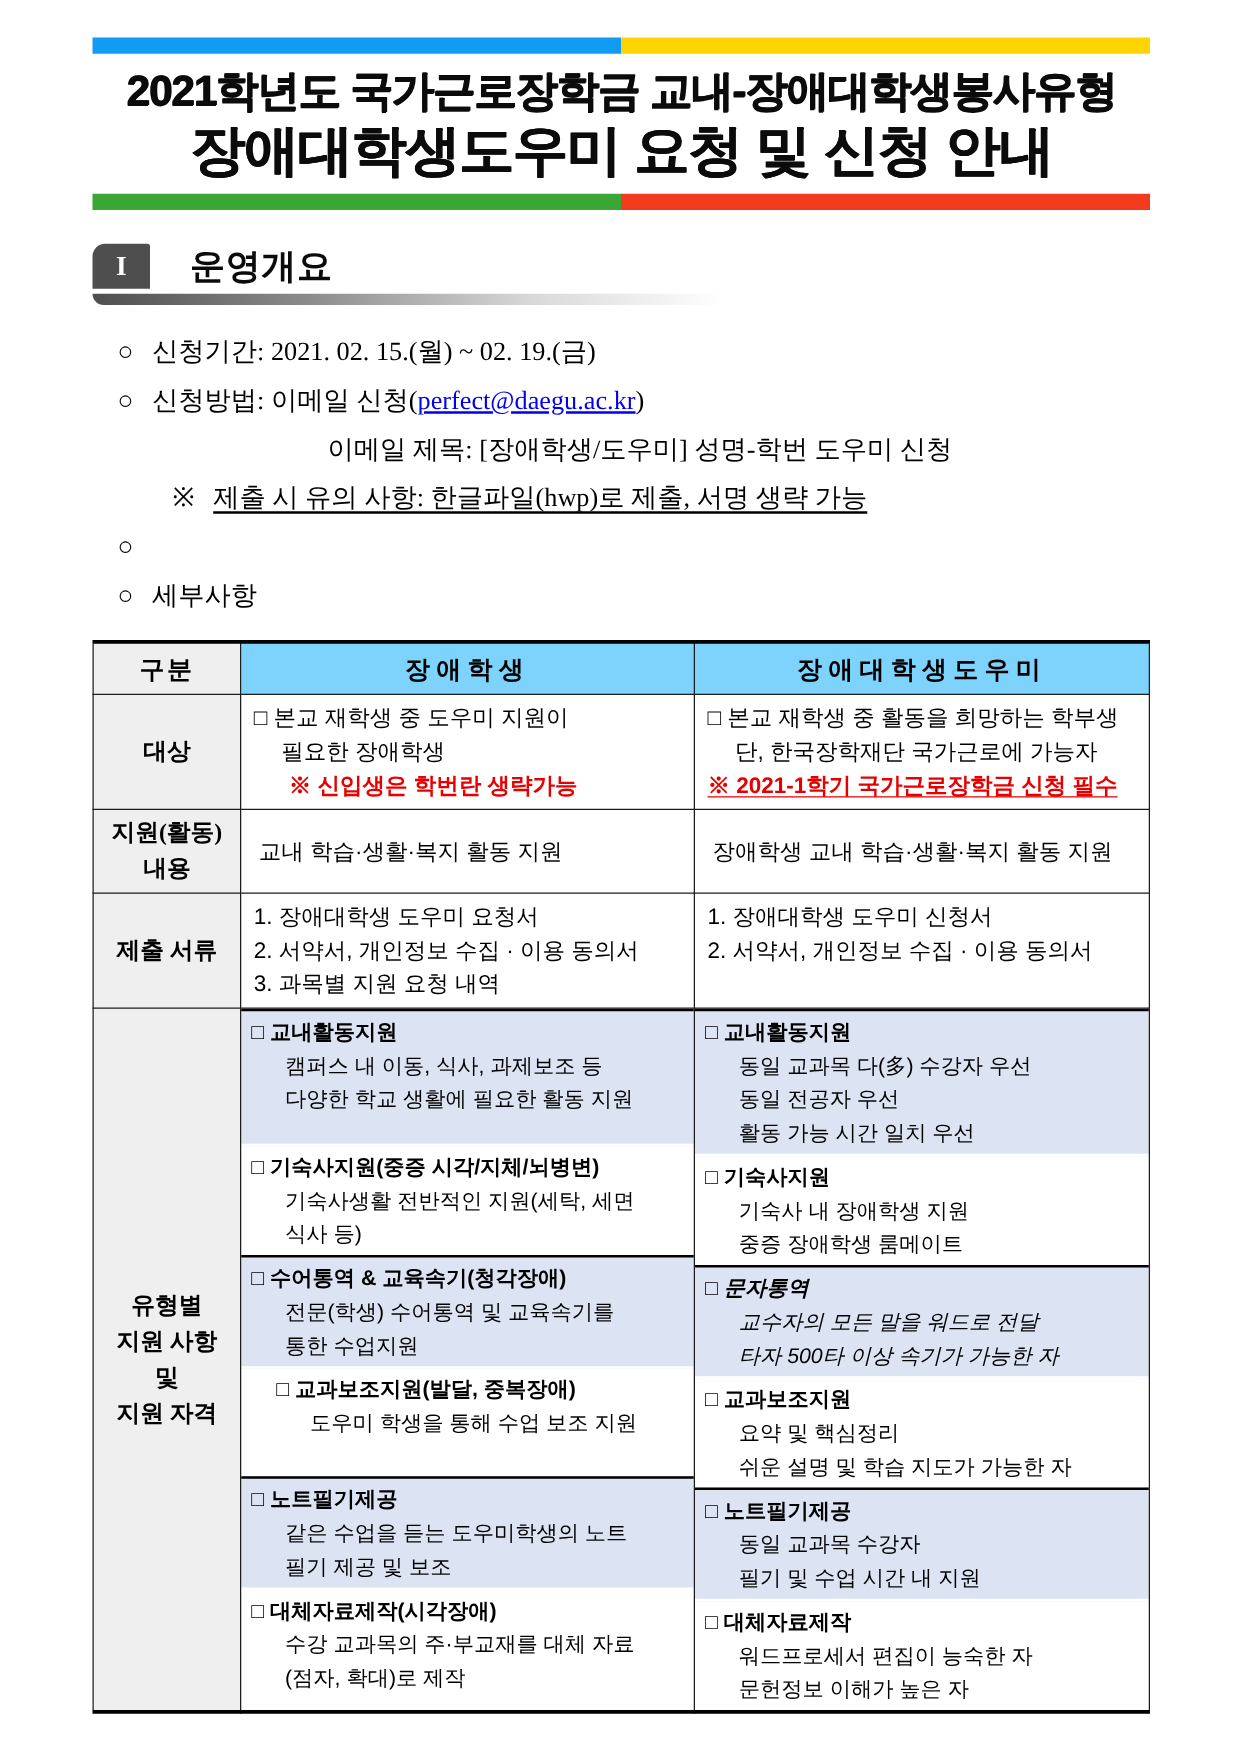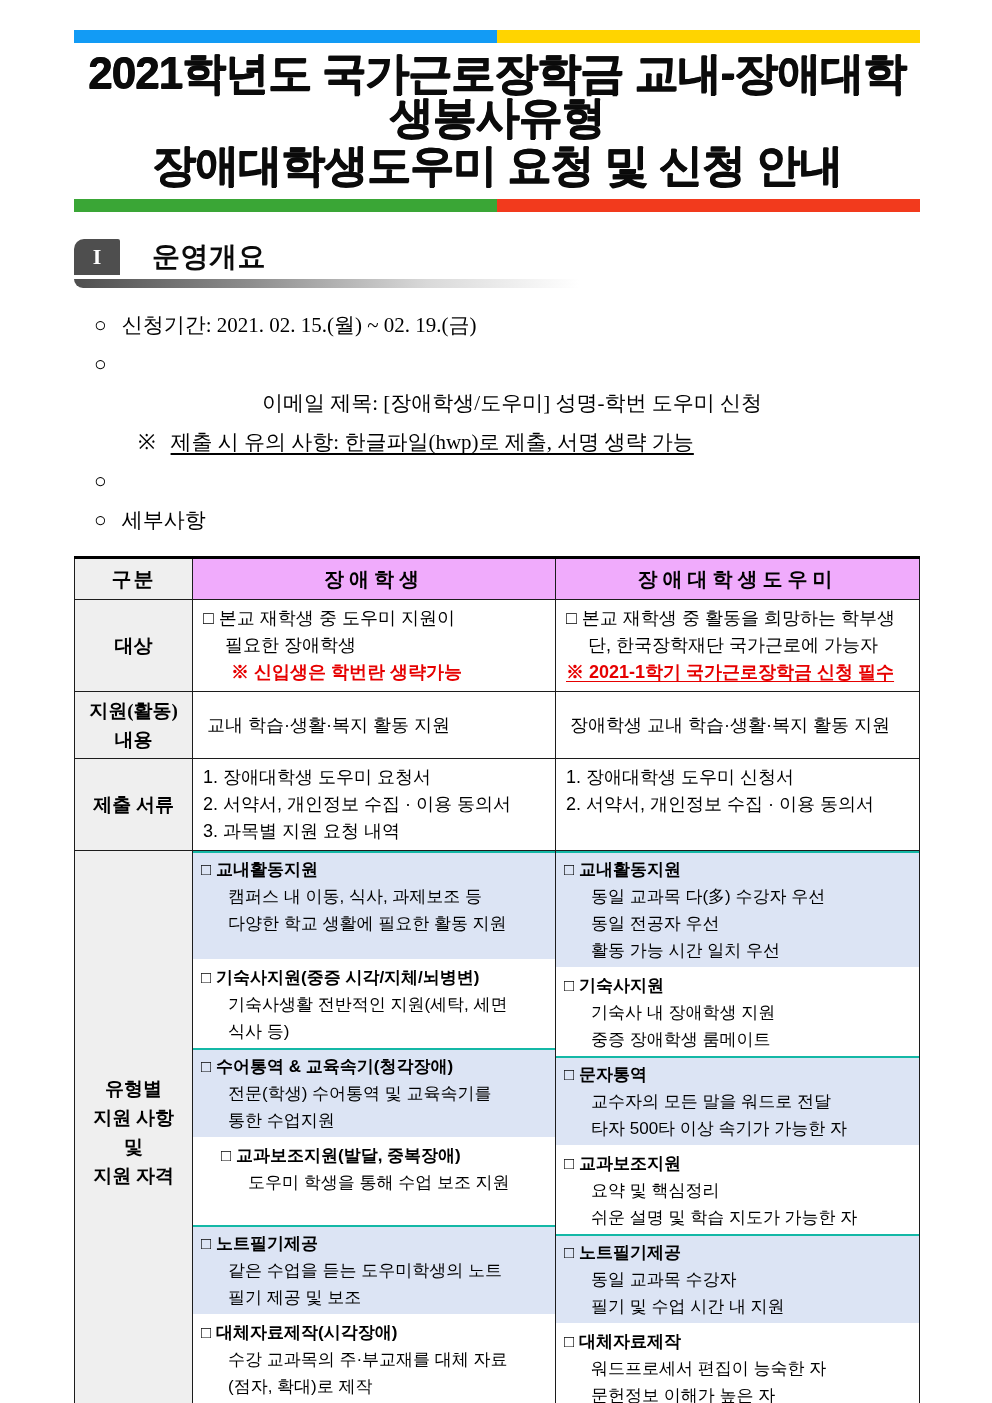--- a/index.html
+++ b/index.html
@@ -17,21 +17,21 @@
   .bar { height: 13px; width: 100%; }
   .bar.top { background: linear-gradient(90deg, var(--bar-blue,#129bf5) 0 50%, var(--bar-yellow,#ffd400) 50% 100%); }
   .bar.mid { background: linear-gradient(90deg, var(--bar-green,#3aa636) 0 50%, var(--bar-red,#f23a1d) 50% 100%); }
 
   
   .t1, .t2 {
     text-align: center; font-family: "Liberation Sans", sans-serif;
     font-weight: 900; letter-spacing: -1px; color:#0b0b0b;
     text-shadow: 0.8px 0 0 #0b0b0b, 0 0.5px 0 #0b0b0b;
   }
-  .t1 { font-size: 44px; line-height: 44px; margin: 8px 0 0; }
+  .t1 { font-size: 34px; line-height: 44px; margin: 8px 0 0; }
   .t2 { font-size: 44px; line-height: 52px; margin: 0 0 8px; }
 
   
   .section-header { margin-top: 26px; }
   .tab-row { display: flex; align-items: center; }
   .roman {
     width: 46px; height: 36px; background: #4e4e4e; color: #fff;
     text-align: center; line-height: 36px;
     font-family: "Liberation Serif", serif; font-size: 22px; font-weight: 700;
     border-top-left-radius: 10px; border-top-right-radius: 2px;
@@ -57,42 +57,42 @@
   a.email { color: var(--link-blue,#0000ee); text-decoration: underline; cursor: pointer; }
 
   
   table.info-table {
     width: 100%; margin-top: 16px; border-collapse: collapse;
     border-top: 3px solid #000; border-bottom: 3px solid #000;
   }
   .info-table th, .info-table td { border: 1px solid #1c1c1c; }
   .info-table th {
     height: 42px; font-weight: 600; font-size: 20px;
-    letter-spacing: 5px; background: #f0abfc;
+    letter-spacing: 5px; background: #7dd3fc;
   }
   .info-table th.gray { background: var(--shade-gray,#efefef); letter-spacing: 2px; }
   td.label-cell {
     background: var(--shade-gray,#efefef); text-align: center; vertical-align: middle;
     font-size: 19px; font-weight: 700; line-height: 29px; padding: 4px 12px;
   }
   td.body-cell {
     vertical-align: top; padding: 5px 10px;
     font-family: "Liberation Sans", sans-serif; font-size: 18px; line-height: 27px;
   }
   tr.vmid td.body-cell { vertical-align: middle; padding-left: 14px; }
   .cline.cont { padding-left: 22px; }
   .cline.red { color: var(--accent-red,#e60000); font-weight: 700; }
   .cline.red.indent { padding-left: 28px; }
   .cline.underline { text-decoration: underline; text-underline-offset: 3px; }
 
   td.types { padding: 0; vertical-align: top; }
   .sub { padding: 3px 8px; }
   .sub.shaded {
     background: var(--shade-blue,#dce4f4);
-    border-top: 2px solid #14b8a6; border-bottom: 2px solid #fff;
+    border-top: 2px solid #000000; border-bottom: 2px solid #fff;
   }
   .sub .head { font-family: "Liberation Sans", sans-serif; font-weight: 700; font-size: 17px; line-height: 27px; }
   .sub .desc { font-family: "Liberation Sans", sans-serif; font-size: 17px; line-height: 27px; padding-left: 27px; }
 </style>
 </head>
 <body>
 
 <div class="page">
 
   <div class="bar top"></div>
@@ -110,20 +110,21 @@
     <div class="tab-underline"></div>
   </div>
 
   <div class="bullets" id="bullets">
       <div class="bullet-line">
         <span class="marker">○</span>
         <span class="btext">신청기간: 2021. 02. 15.(월) ~ 02. 19.(금)</span>
       </div>
       <div class="bullet-line">
         <span class="marker">○</span>
+        <span class="btext">신청방법: 이메일 신청(<a class="email">perfect@daegu.ac.kr</a>)</span>
       </div>
       <div class="bullet-line indent2">
         <span class="btext">이메일 제목: [장애학생/도우미] 성명-학번 도우미 신청</span>
       </div>
       <div class="bullet-line indent1">
         <span class="marker">※</span>
         <span class="btext u">제출 시 유의 사항: 한글파일(hwp)로 제출, 서명 생략 가능</span>
       </div>
       <div class="bullet-line">
         <span class="marker">○</span>
@@ -232,21 +233,21 @@
               <div class="head">□ 교내활동지원</div>
               <div class="desc">동일 교과목 다(多) 수강자 우선</div>
               <div class="desc">동일 전공자 우선</div>
               <div class="desc">활동 가능 시간 일치 우선</div>
             </div>
             <div class="sub" style="min-height: 86px;">
               <div class="head">□ 기숙사지원</div>
               <div class="desc">기숙사 내 장애학생 지원</div>
               <div class="desc">중증 장애학생 룸메이트</div>
             </div>
-            <div class="sub shaded" style="min-height: 84px;">
+            <div class="sub shaded" style="min-height: 84px; font-style: italic;">
               <div class="head">□ 문자통역</div>
               <div class="desc">교수자의 모든 말을 워드로 전달</div>
               <div class="desc">타자 500타 이상 속기가 가능한 자</div>
             </div>
             <div class="sub" style="min-height: 86px;">
               <div class="head">□ 교과보조지원</div>
               <div class="desc">요약 및 핵심정리</div>
               <div class="desc">쉬운 설명 및 학습 지도가 가능한 자</div>
             </div>
             <div class="sub shaded" style="min-height: 84px;">

